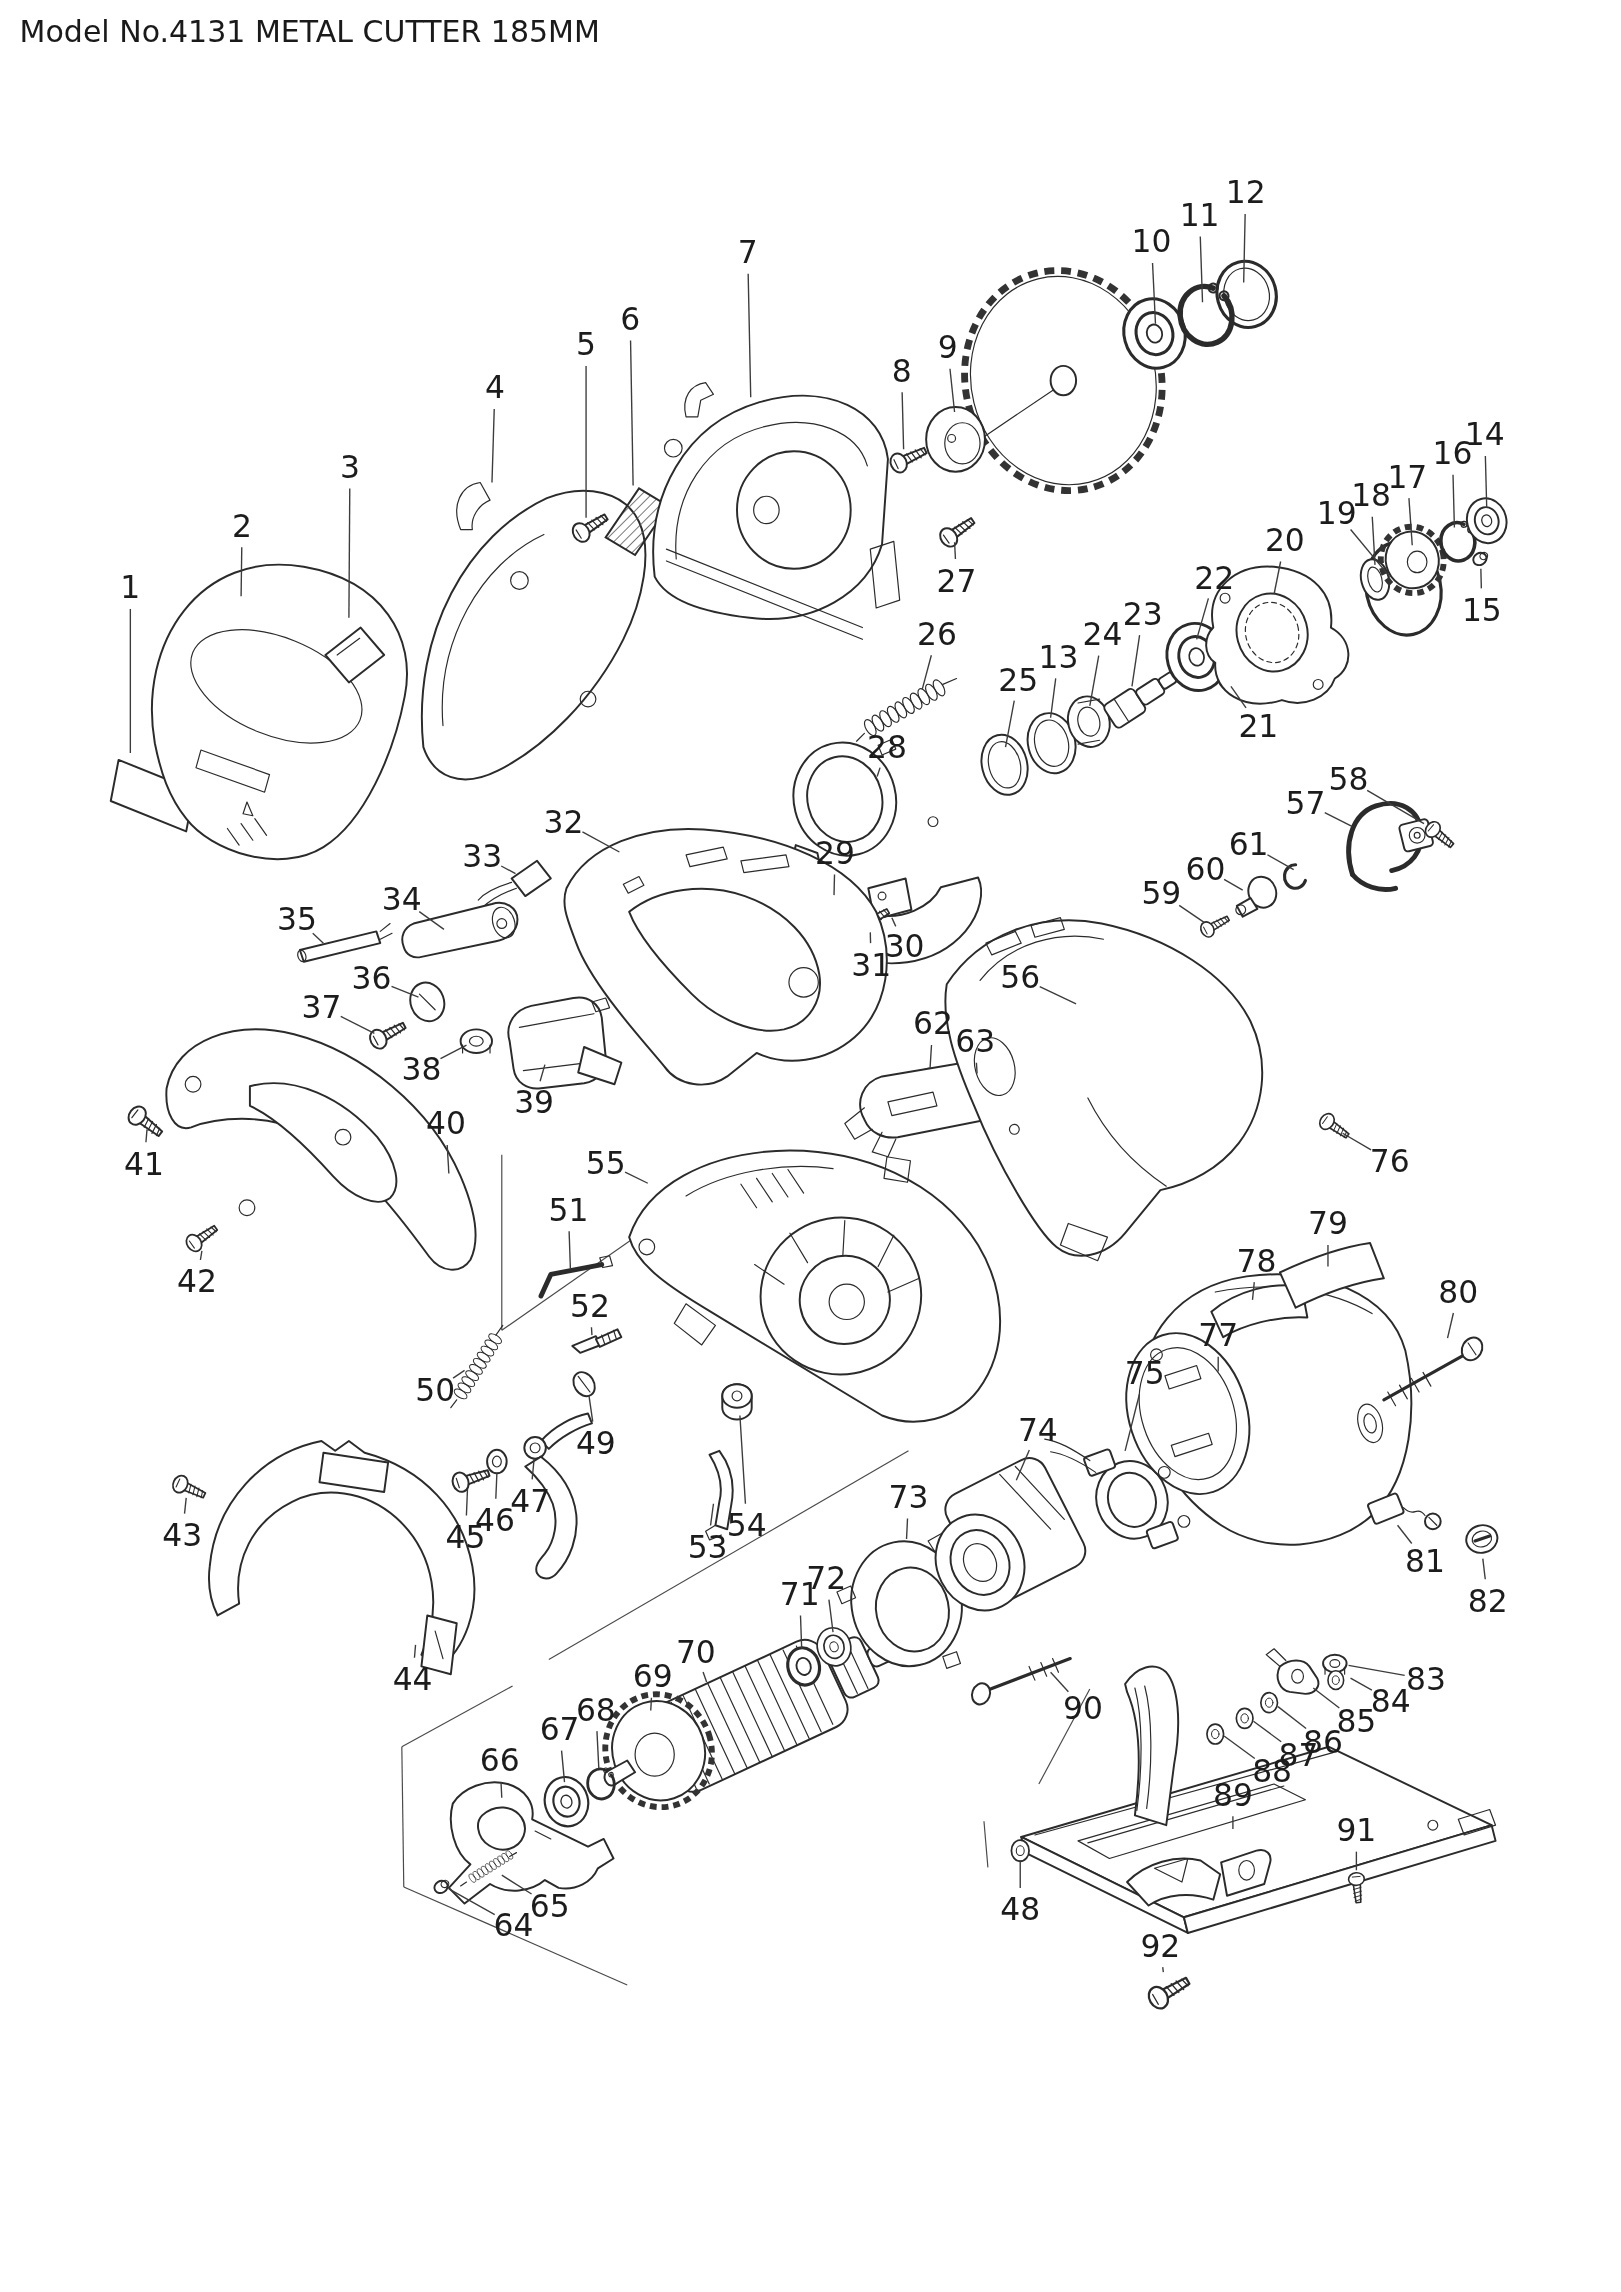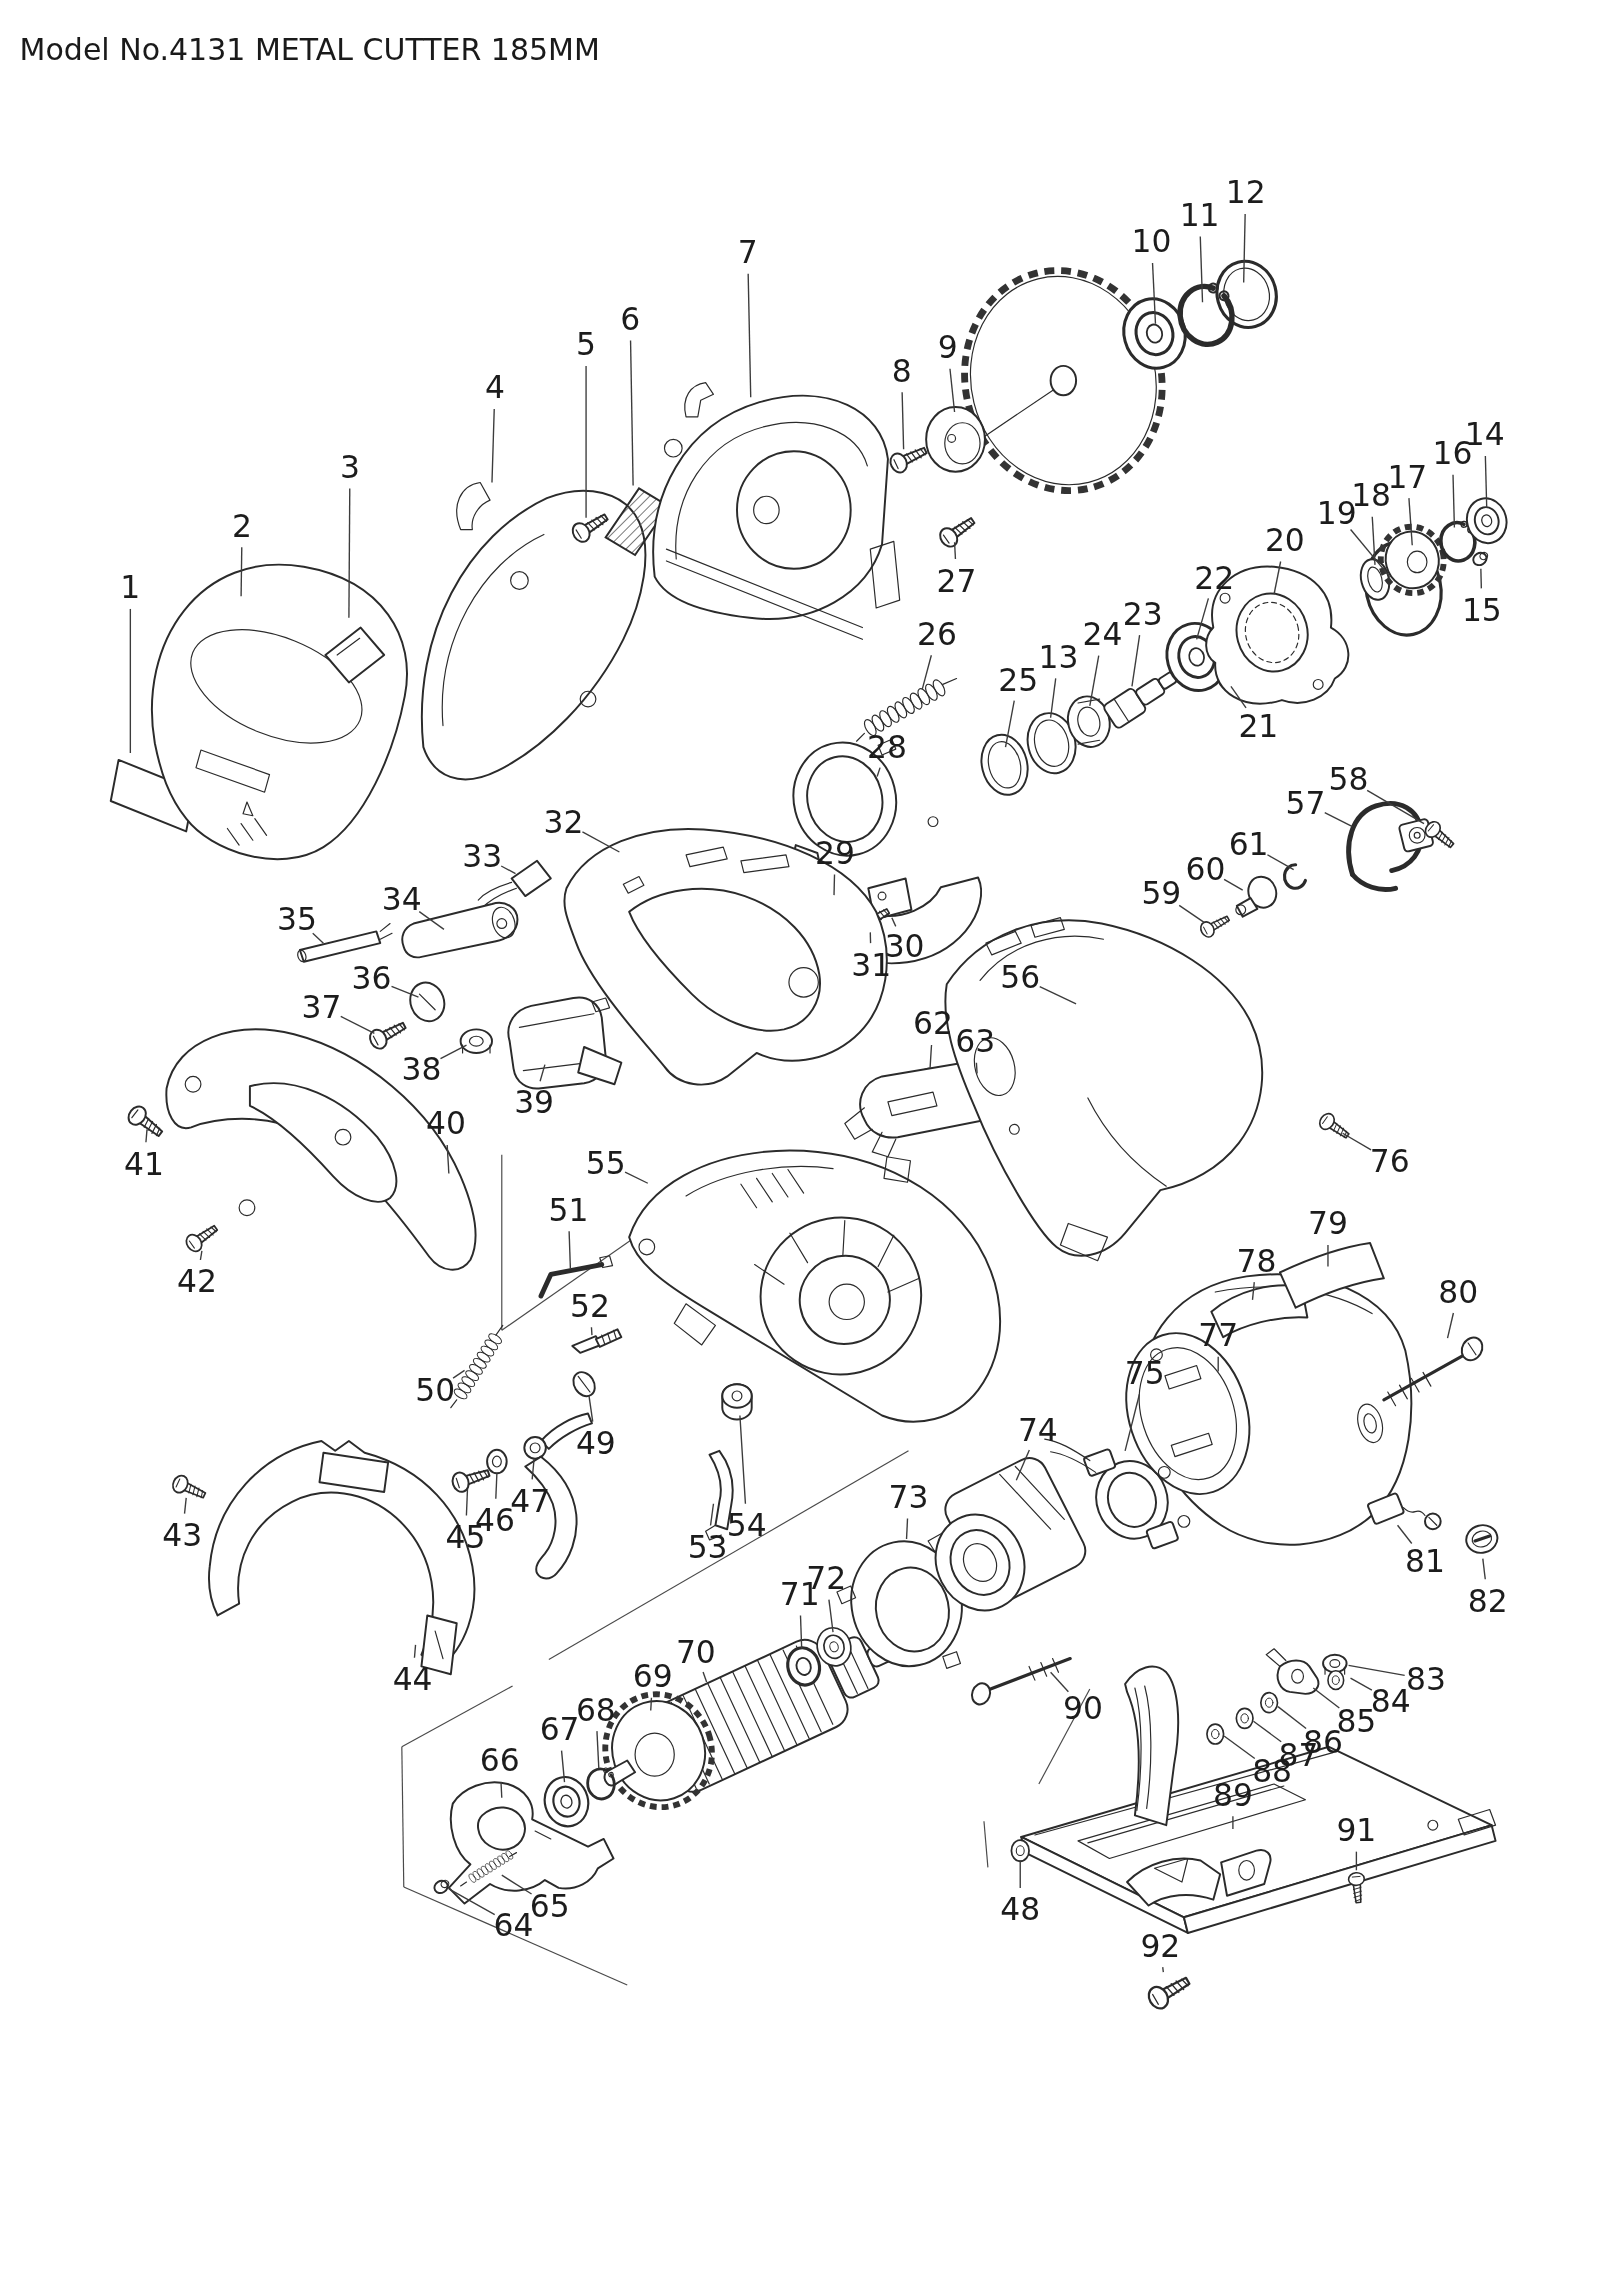--- a/index.html
+++ b/index.html
@@ -1,18 +1,18 @@
 <!DOCTYPE html>
 <html><head>
 <meta charset="utf-8">
 <style>
   html,body { margin:0; padding:0; background:#ffffff; }
   .page { position:relative; width:1621px; height:2293px; background:#fff; overflow:hidden;
           font-family:"DejaVu Sans","Liberation Sans",sans-serif; }
-  .title { position:absolute; left:19.6px; top:32px; font-size:30px; color:#1a1a1a;
+  .title { position:absolute; left:19.6px; top:14px; font-size:30px; color:#1a1a1a;
            font-weight:400; letter-spacing:0px; }
   svg.diagram { position:absolute; left:0; top:0; }
   .ln { fill:none; stroke:#2b2b2b; stroke-width:2; stroke-linecap:round; stroke-linejoin:round; }
   .fw { fill:#ffffff; stroke:#2b2b2b; stroke-width:2; stroke-linejoin:round; stroke-linecap:round; }
   .tn { stroke-width:1.2; }
   .th { stroke-width:3.2; }
   .t5 { stroke-width:5; }
   .leader { stroke:#3c3c3c; stroke-width:1.4; fill:none; }
   .frame { stroke:#4a4a4a; stroke-width:1.2; fill:none; }
   .part-label { font:32px "DejaVu Sans","Liberation Sans",sans-serif; fill:#1c1c1c; }

